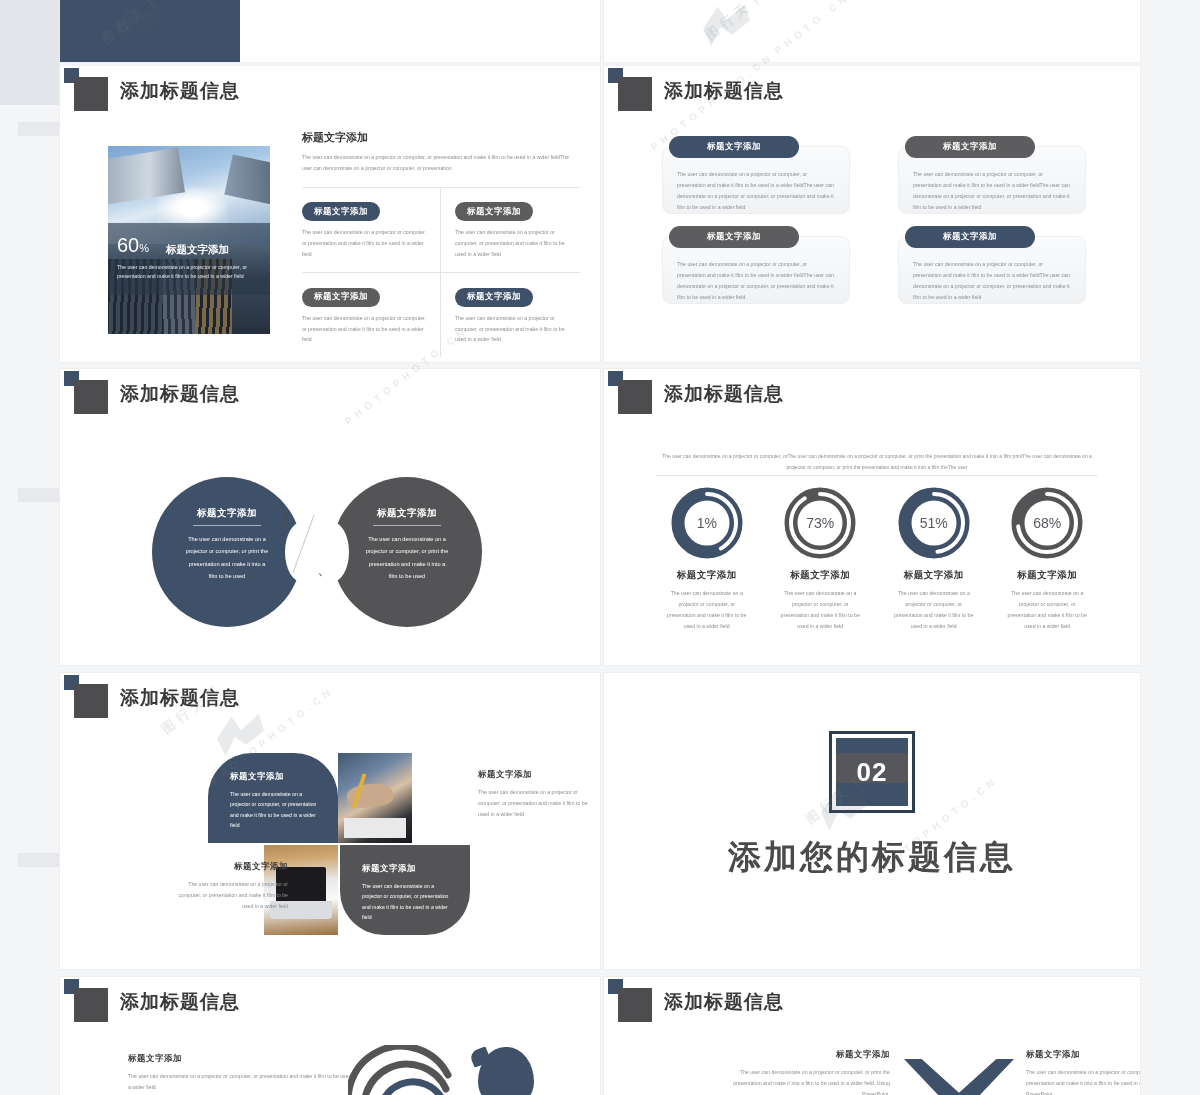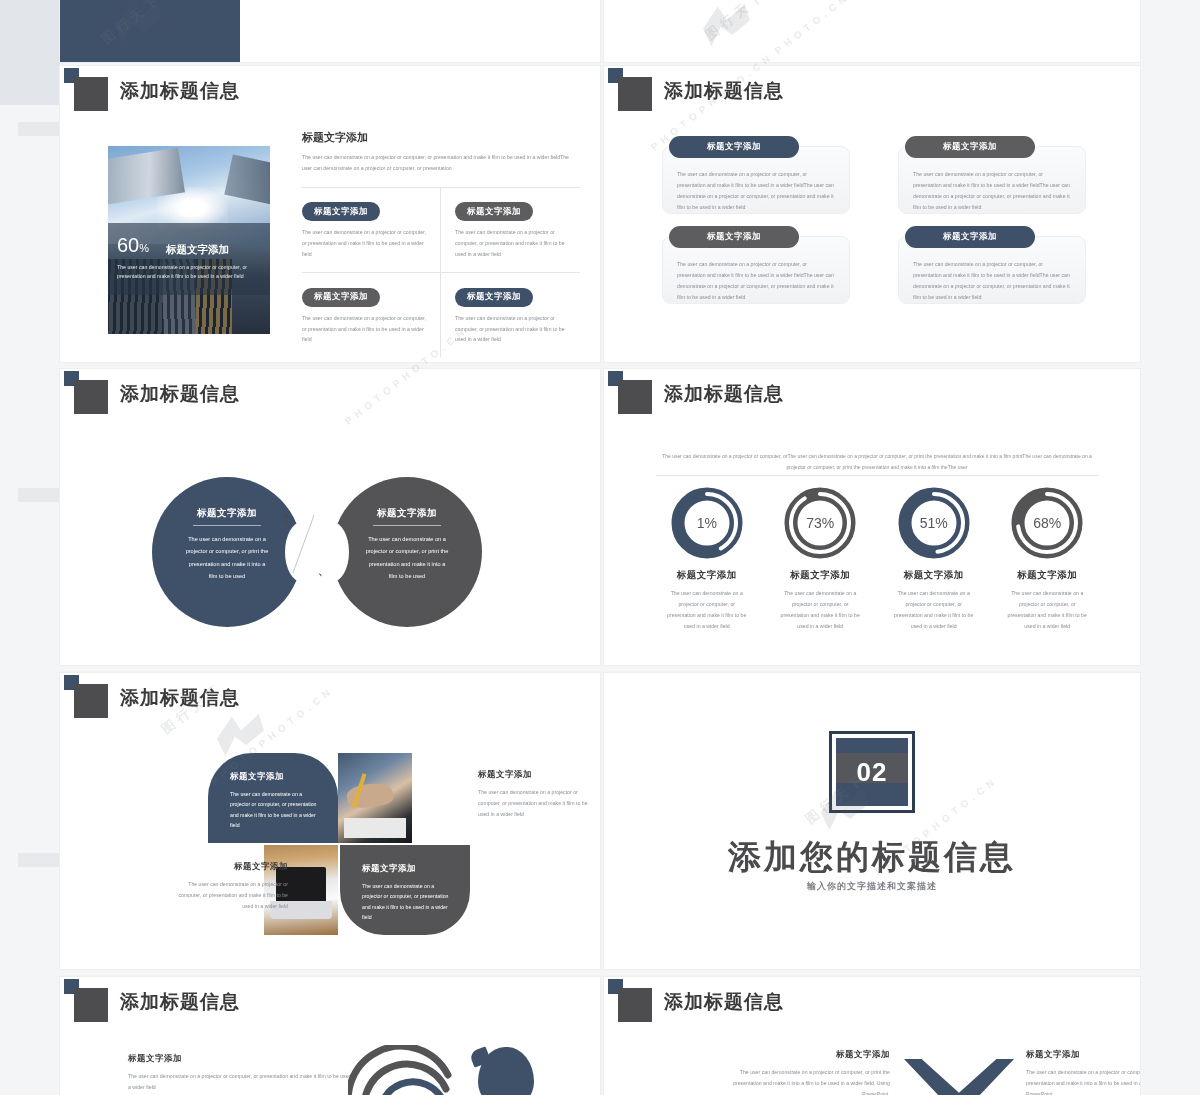--- a/index.html
+++ b/index.html
@@ -404,21 +404,20 @@
   </div>
 
   <div class="slide right r3">
     <div class="sec">
       <div class="numbox">
         <div class="inner">
           <span>02</span>
         </div>
       </div>
       <h1>添加您的标题信息</h1>
-      <h2>输入你的文字描述和文案描述</h2>
     </div>
   </div>
 
   <div class="slide left r4">
     <div class="shead">
       <div class="sq-blue"></div>
       <div class="sq-gray"></div>
     </div>
     <div class="stitle">添加标题信息</div>
     <div class="b7l">

